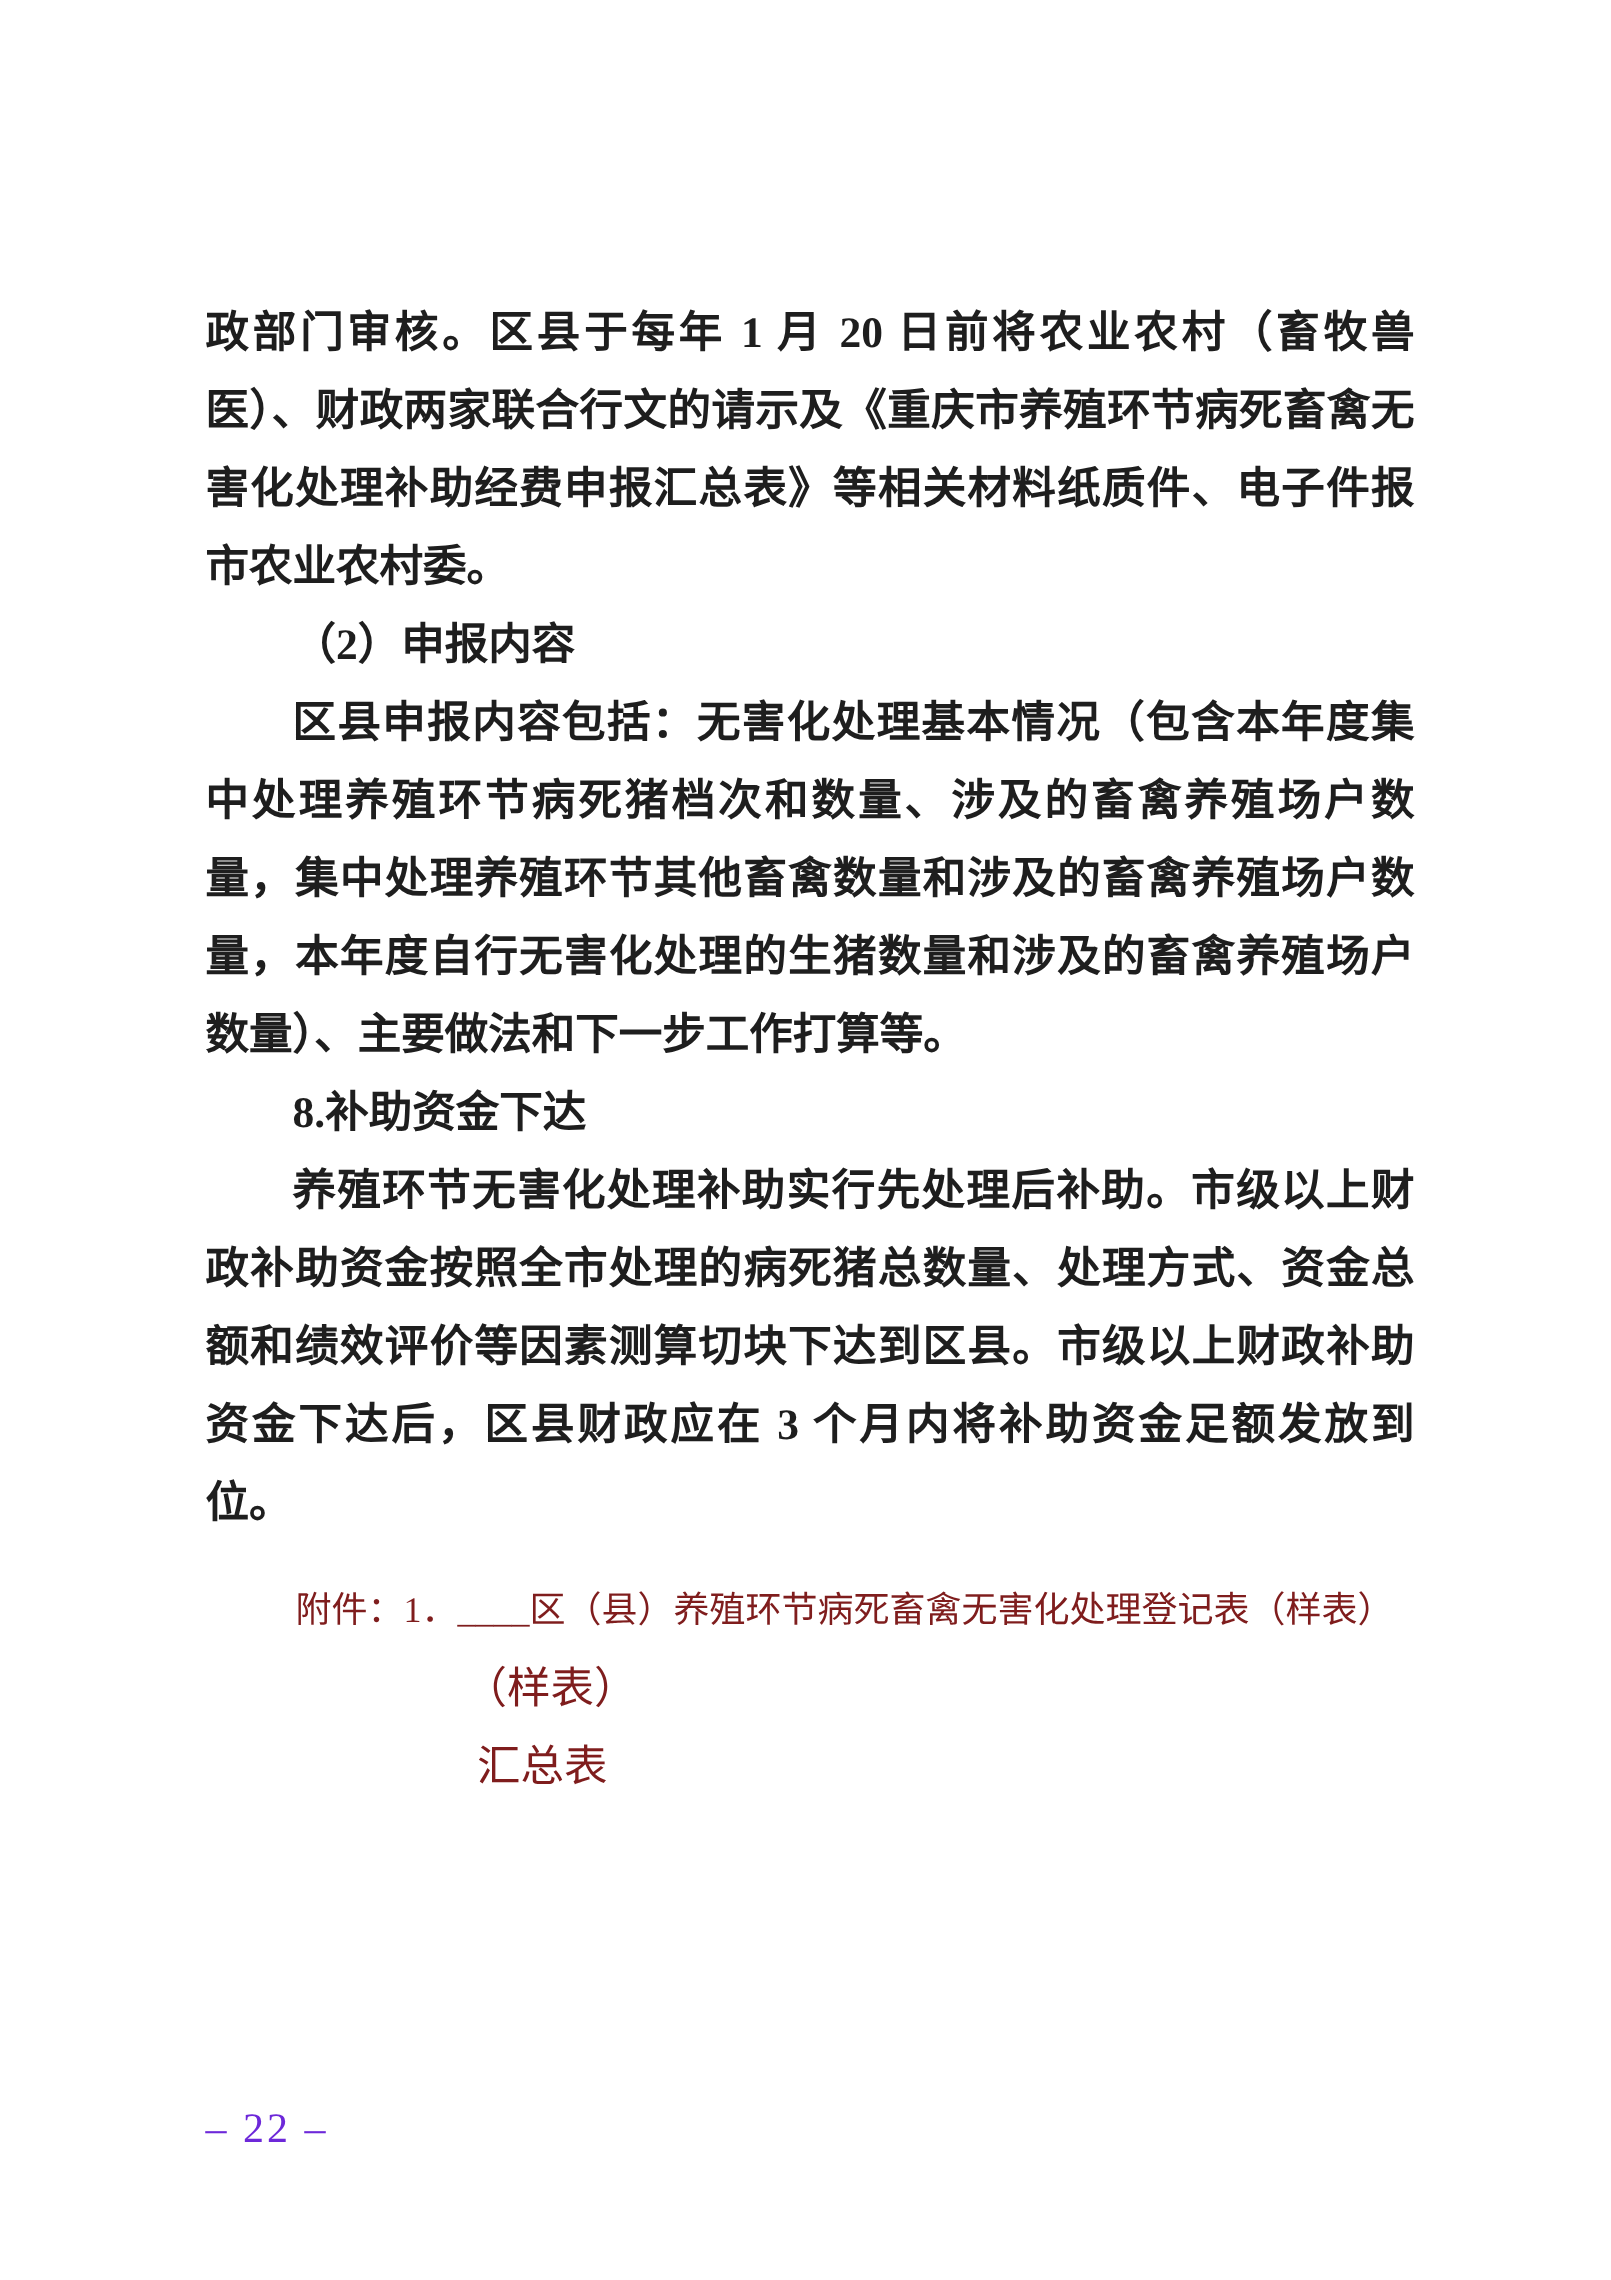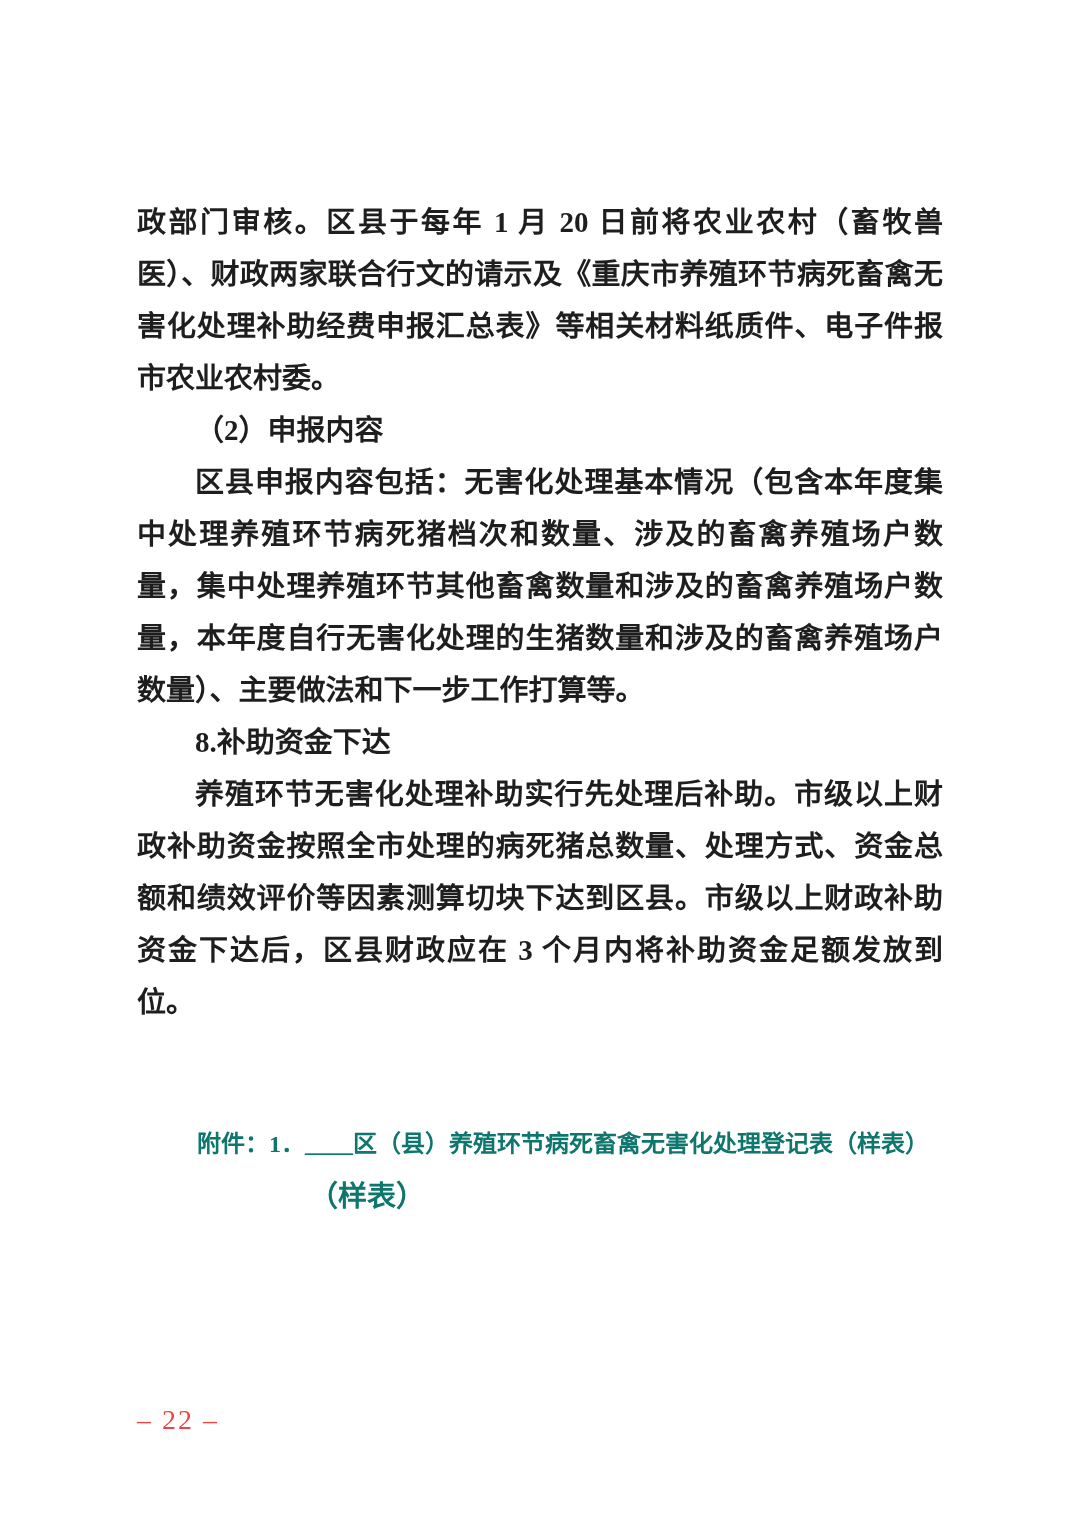--- a/index.html
+++ b/index.html
@@ -33,56 +33,56 @@
     letter-spacing: 0;
     font-weight: bold;
   }
   .para { margin: 0; padding: 0; }
   .para.indent { text-indent: 2em; }
   .para.no-indent { text-indent: 0; }
   
   .attachments {
     position: absolute;
     left: 197px;
-    top: 1118px;
+    top: 1048px;
     font-size: 29px;
-    color: #0f766e;
-    font-weight: bold;
+    color: #7f1d1d;
   }
   .att-line {
     line-height: 52px;
     white-space: nowrap;
   }
   .att-line.compressed {
     font-size: 24px;
   }
   
   .page-number {
     position: absolute;
     left: 137px;
     top: 1402px;
     font-size: 28px;
     line-height: 36px;
     letter-spacing: 2px;
-    color: #ef4444;
+    color: #6d28d9;
   }
 </style>
 </head>
 <body>
 
 <div class="page">
 
   <main class="doc-body" id="body-container">
       <div class="para no-indent">政部门审核。区县于每年 1 月 20 日前将农业农村（畜牧兽医）、财政两家联合行文的请示及《重庆市养殖环节病死畜禽无害化处理补助经费申报汇总表》等相关材料纸质件、电子件报市农业农村委。</div>
       <div class="para indent">（2）申报内容</div>
       <div class="para indent">区县申报内容包括：无害化处理基本情况（包含本年度集中处理养殖环节病死猪档次和数量、涉及的畜禽养殖场户数量，集中处理养殖环节其他畜禽数量和涉及的畜禽养殖场户数量，本年度自行无害化处理的生猪数量和涉及的畜禽养殖场户数量）、主要做法和下一步工作打算等。</div>
       <div class="para indent">8.补助资金下达</div>
       <div class="para indent">养殖环节无害化处理补助实行先处理后补助。市级以上财政补助资金按照全市处理的病死猪总数量、处理方式、资金总额和绩效评价等因素测算切块下达到区县。市级以上财政补助资金下达后，区县财政应在 3 个月内将补助资金足额发放到位。</div>
     </main>
 
   <section class="attachments" id="att-container">
       <div class="att-line compressed" style="padding-left: 0px;">附件：1．____区（县）养殖环节病死畜禽无害化处理登记表（样表）</div>
       <div class="att-line" style="padding-left: 112px;">（样表）</div>
+      <div class="att-line" style="padding-left: 121px;">汇总表</div>
     </section>
 
   <div class="page-number">– 22 –</div>
 
 </div>
 
 </body></html>

